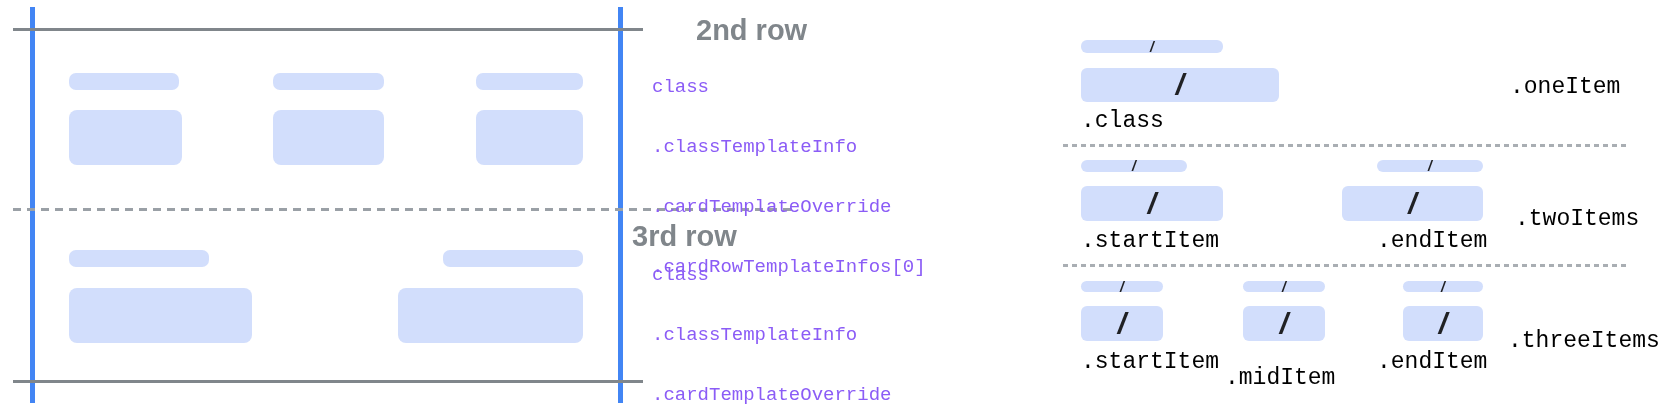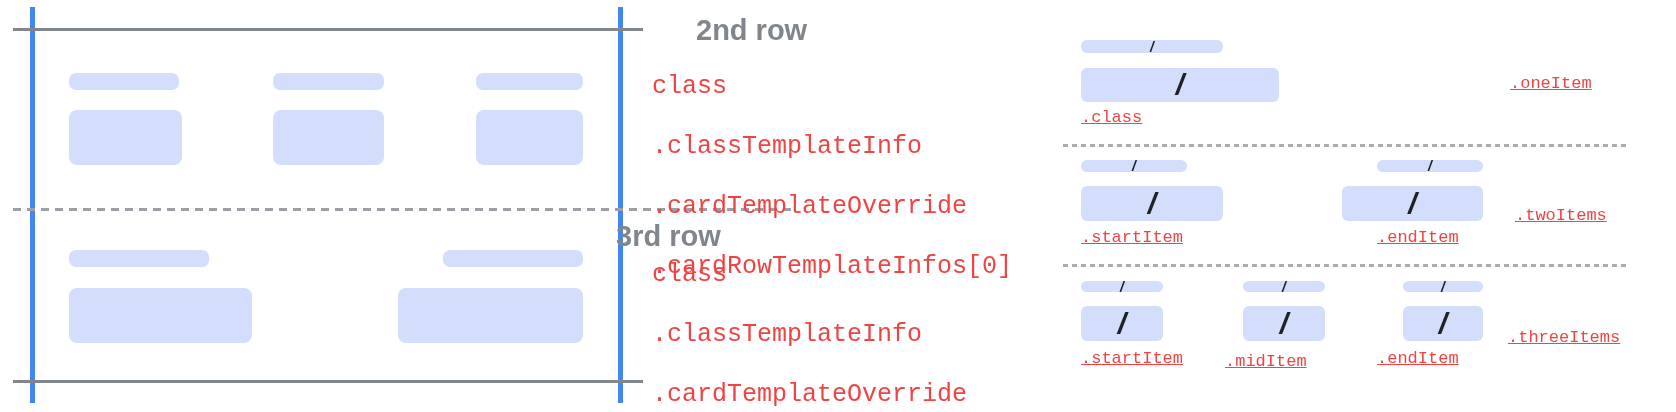--- a/index.html
+++ b/index.html
@@ -45,23 +45,23 @@
     position: absolute;
     font-family: "Liberation Sans", sans-serif;
     font-weight: 700;
     font-size: 29px;
     color: #80868b;
     white-space: nowrap;
   }
   .code-lines {
     position: absolute;
     font-family: "Liberation Mono", "DejaVu Sans Mono", monospace;
-    font-size: 25px;
+    font-size: 19px;
     line-height: 30px;
-    color: #ef4444;
+    color: #8b5cf6;
     white-space: pre;
   }
 
   
   .slashbar {
     position: absolute;
     background: #d2defc;
     border-radius: 6px;
     display: flex;
     align-items: center;
@@ -72,24 +72,23 @@
   .slashbar .slash {
     font-family: "Liberation Sans", sans-serif;
     font-weight: 700;
     font-style: italic;
   }
   .slash-lg { font-size: 30px; }
   .slash-sm { font-size: 14px; }
   .mono-label {
     position: absolute;
     font-family: "Liberation Mono", "DejaVu Sans Mono", monospace;
-    font-size: 17px;
-    color: #ef4444;
+    font-size: 23px;
+    color: #000000;
     white-space: nowrap;
-    text-decoration: underline;
   }
 </style>
 </head>
 <body>
 
 <div id="canvas">
 
   <div>
 
     <div class="edge-v" style="left:30px; top:7px; height:396px;"></div>
@@ -117,21 +116,21 @@
     </div>
   </div>
 
   <div>
     <div class="row-heading" style="left:652px; top:14px;margin-left:44px;">2nd row</div>
     <div class="code-lines" style="left:652px; top:72px;"><span>class</span><br>
 <span>.classTemplateInfo</span><br>
 <span>.cardTemplateOverride</span><br>
 <span>.cardRowTemplateInfos[0]</span></div>
 
-    <div class="row-heading" style="left:616px; top:220px;">3rd row</div>
+    <div class="row-heading" style="left:632px; top:220px;">3rd row</div>
     <div class="code-lines" style="left:652px; top:260px;"><span>class</span><br>
 <span>.classTemplateInfo</span><br>
 <span>.cardTemplateOverride</span><br>
 </div>
   </div>
 
   <div>
 
     <div>
       <div class="slashbar" style="left:1081px; top:40px; width:142px; height:13px;">
@@ -179,19 +178,19 @@
       <div class="slashbar" style="left:1243px; top:306px; width:82px; height:35px;">
           <span class="slash slash-lg">/</span>
         </div>
       <div class="slashbar" style="left:1403px; top:281px; width:80px; height:11px;">
           <span class="slash slash-sm">/</span>
         </div>
       <div class="slashbar" style="left:1403px; top:306px; width:80px; height:35px;">
           <span class="slash slash-lg">/</span>
         </div>
       <div class="mono-label" style="left:1081px; top:349px;">.startItem</div>
-      <div class="mono-label" style="left:1225px; top:352px;">.midItem</div>
+      <div class="mono-label" style="left:1225px; top:365px;">.midItem</div>
       <div class="mono-label" style="left:1377px; top:349px;">.endItem</div>
       <div class="mono-label" style="left:1508px; top:328px;">.threeItems</div>
     </div>
 
   </div>
 </div>
 
 </body></html>

